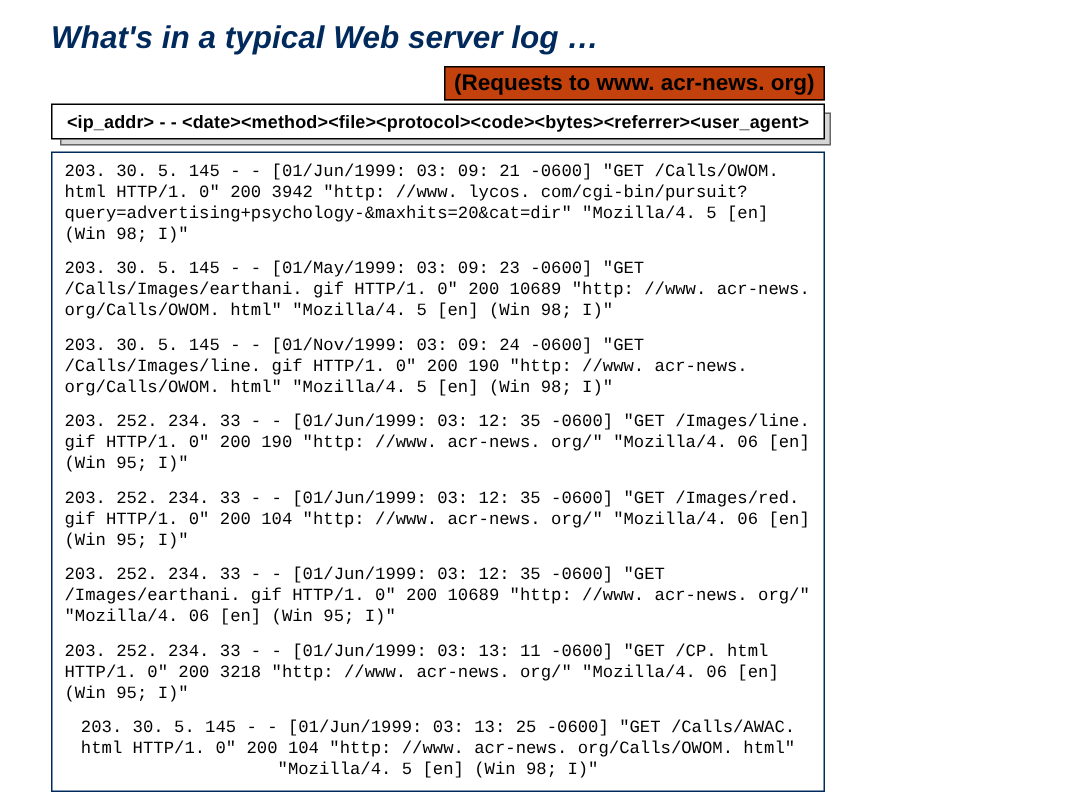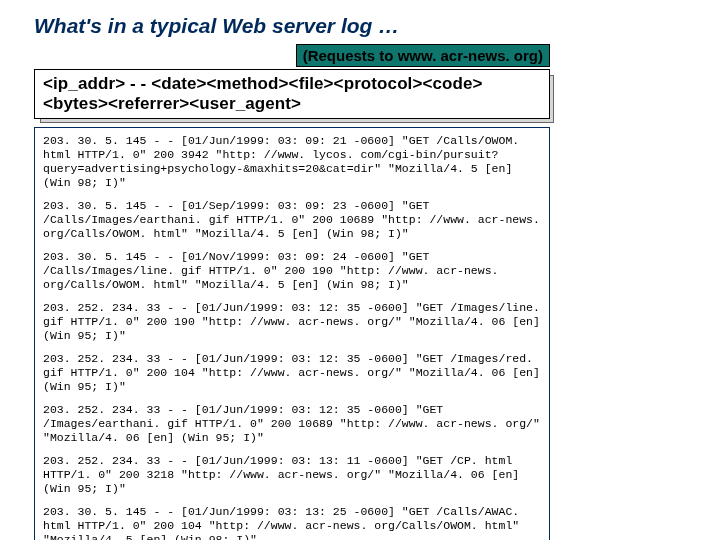--- a/index.html
+++ b/index.html
@@ -29,79 +29,80 @@
   }
   .subtitle-wrap {
     text-align: right;
     margin-bottom: 2px;
   }
   .subtitle {
     display: inline-block;
     font-size: 15px;
     font-weight: bold;
     color: #000;
-    background: #0f766e;
+    background: #c2410c;
     border: 1px solid #000;
     padding: 2px 6px;
   }
   .format-bar {
     position: relative;
     margin-bottom: 8px;
   }
   .format-shadow {
     position: absolute;
     left: 6px; top: 6px; right: -4px; bottom: -4px;
     background: #d6d6d6;
     border: 1px solid #666;
   }
   .format-box {
     position: relative;
     background: #fff;
     border: 1px solid #000;
     padding: 4px 8px;
-    font-size: 17px;
+    font-size: 12px;
     font-weight: bold;
     color: #000;
+    text-align: center;
     letter-spacing: 0.1px;
   }
   .log-box {
     border: 1px solid #002a5c;
     padding: 6px 8px;
     font-family: Liberation Mono, monospace;
     font-size: 11.5px;
     line-height: 1.22;
     color: #000;
     background: #fff;
   }
   .log-box p {
     margin: 0 0 9px 0;
     word-wrap: break-word;
     overflow-wrap: anywhere;
   }
-  .log-box p:last-child { margin-bottom: 0; }
+  .log-box p:last-child { margin-bottom: 0; text-align: center; }
 </style>
 </head>
 <body>
 
 <div class="slide">
 
   <h1 class="title">What's in a typical Web server log …</h1>
 
   <div class="subtitle-wrap">
     <span class="subtitle">(Requests to www. acr-news. org)</span>
   </div>
 
   <div class="format-bar">
     <div class="format-shadow"></div>
     <div class="format-box">&lt;ip_addr&gt; - - &lt;date&gt;&lt;method&gt;&lt;file&gt;&lt;protocol&gt;&lt;code&gt;&lt;bytes&gt;&lt;referrer&gt;&lt;user_agent&gt;</div>
   </div>
 
   <div class="log-box">
     <p>203. 30. 5. 145 - - [01/Jun/1999: 03: 09: 21 -0600] "GET /Calls/OWOM. html HTTP/1. 0" 200 3942 "http: //www. lycos. com/cgi-bin/pursuit? query=advertising+psychology-&amp;maxhits=20&amp;cat=dir" "Mozilla/4. 5 [en] (Win 98; I)"</p>
-    <p>203. 30. 5. 145 - - [01/Sep/1999: 03: 09: 23 -0600] "GET /Calls/Images/earthani. gif HTTP/1. 0" 200 10689 "http: //www. acr-news. org/Calls/OWOM. html" "Mozilla/4. 5 [en] (Win 98; I)"</p>
+    <p>203. 30. 5. 145 - - [01/May/1999: 03: 09: 23 -0600] "GET /Calls/Images/earthani. gif HTTP/1. 0" 200 10689 "http: //www. acr-news. org/Calls/OWOM. html" "Mozilla/4. 5 [en] (Win 98; I)"</p>
     <p>203. 30. 5. 145 - - [01/Nov/1999: 03: 09: 24 -0600] "GET /Calls/Images/line. gif HTTP/1. 0" 200 190 "http: //www. acr-news. org/Calls/OWOM. html" "Mozilla/4. 5 [en] (Win 98; I)"</p>
     <p>203. 252. 234. 33 - - [01/Jun/1999: 03: 12: 35 -0600] "GET /Images/line. gif HTTP/1. 0" 200 190 "http: //www. acr-news. org/" "Mozilla/4. 06 [en] (Win 95; I)"</p>
     <p>203. 252. 234. 33 - - [01/Jun/1999: 03: 12: 35 -0600] "GET /Images/red. gif HTTP/1. 0" 200 104 "http: //www. acr-news. org/" "Mozilla/4. 06 [en] (Win 95; I)"</p>
     <p>203. 252. 234. 33 - - [01/Jun/1999: 03: 12: 35 -0600] "GET /Images/earthani. gif HTTP/1. 0" 200 10689 "http: //www. acr-news. org/" "Mozilla/4. 06 [en] (Win 95; I)"</p>
     <p>203. 252. 234. 33 - - [01/Jun/1999: 03: 13: 11 -0600] "GET /CP. html HTTP/1. 0" 200 3218 "http: //www. acr-news. org/" "Mozilla/4. 06 [en] (Win 95; I)"</p>
     <p>203. 30. 5. 145 - - [01/Jun/1999: 03: 13: 25 -0600] "GET /Calls/AWAC. html HTTP/1. 0" 200 104 "http: //www. acr-news. org/Calls/OWOM. html" "Mozilla/4. 5 [en] (Win 98; I)"</p>
   </div>
 
 </div>
 

